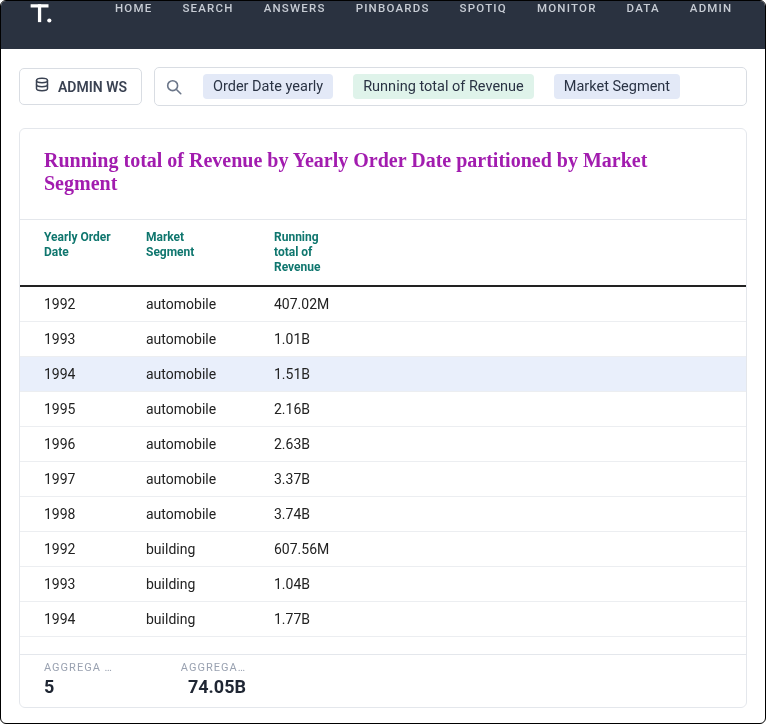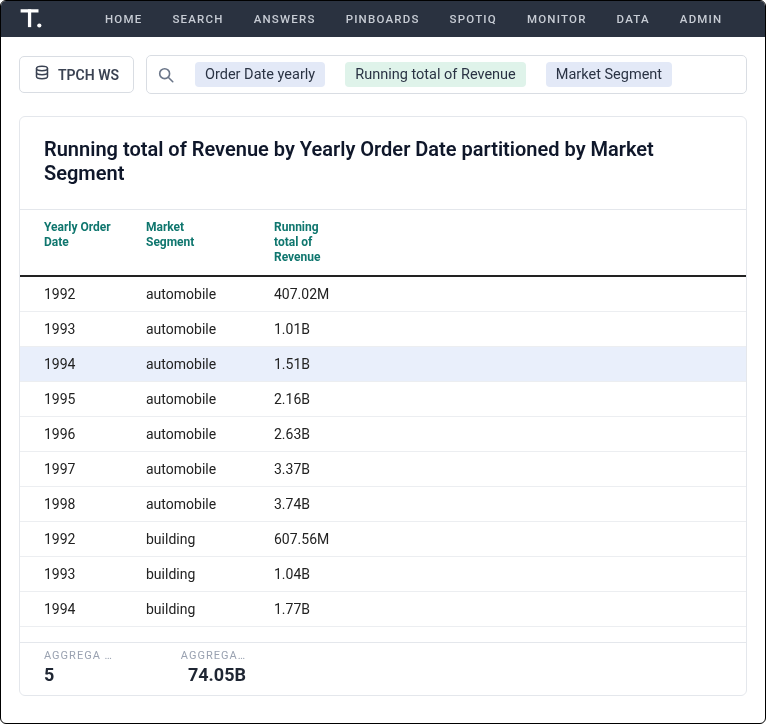--- a/index.html
+++ b/index.html
@@ -7,24 +7,24 @@
     font-family: -apple-system, BlinkMacSystemFont, "Segoe UI", Roboto, sans-serif;
     background: #fff;
     width: 766px;
     height: 724px;
     overflow: hidden;
     border: 1px solid #000;
     border-radius: 6px;
   }
   .topnav {
     background: #2a3240;
-    height: 36px;
-    display: flex;
-    align-items: center;
-    padding: 0 18px;
+    height: 48px;
+    display: flex;
+    align-items: flex-start;
+    padding: 0 28px;
     gap: 24px;
   }
   .logo {
     display: flex;
     align-items: center;
     margin-right: 20px;
   }
   .logo svg { width: 26px; height: 26px; }
   .nav-items { display: flex; gap: 30px; flex: 1; justify-content: flex-start; margin-left: 16px;}
   .nav-item {
@@ -79,22 +79,23 @@
     background: #fff;
     padding: 20px 0 0 0;
     height: 580px;
     display: flex;
     flex-direction: column;
   }
   .card-header { padding: 0 24px 14px 24px; }
   .card-title {
     font-size: 20px;
     font-weight: 600;
-    color: #0f172a;
+    color: #a21caf;
     margin-bottom: 4px;
+    font-family: Liberation Serif, serif;
   }
   .card-desc {
     color: #2f6fe0;
     font-size: 15px;
     cursor: pointer;
   }
   .table-wrap {
     flex: 1;
     overflow: hidden;
     padding: 0 0 0 0;
@@ -174,21 +175,21 @@
 
 <div class="subbar">
   <div class="ws-chip">
     <span>
       <svg width="16" height="16" viewBox="0 0 16 16">
         <ellipse cx="8" cy="3.5" rx="5.5" ry="2.2" fill="none" stroke="#3a4252" stroke-width="1.5"></ellipse>
         <path d="M2.5 3.5v4c0 1.2 2.46 2.2 5.5 2.2s5.5-1 5.5-2.2v-4" fill="none" stroke="#3a4252" stroke-width="1.5"></path>
         <path d="M2.5 7.5v4c0 1.2 2.46 2.2 5.5 2.2s5.5-1 5.5-2.2v-4" fill="none" stroke="#3a4252" stroke-width="1.5"></path>
       </svg>
     </span>
-    <span>TPCH WS</span>
+    <span>ADMIN WS</span>
   </div>
   <div class="searchbar">
     <span class="search-icon">
       <svg width="18" height="18" viewBox="0 0 20 20">
           <circle cx="8.5" cy="8.5" r="5.5" stroke="#6b7689" stroke-width="1.8" fill="none"></circle>
           <line x1="13" y1="13" x2="17.5" y2="17.5" stroke="#6b7689" stroke-width="1.8" stroke-linecap="round"></line>
         </svg>
     </span>
     <span class="token blue">Order Date yearly</span>
     <span class="token green">Running total of Revenue</span>

